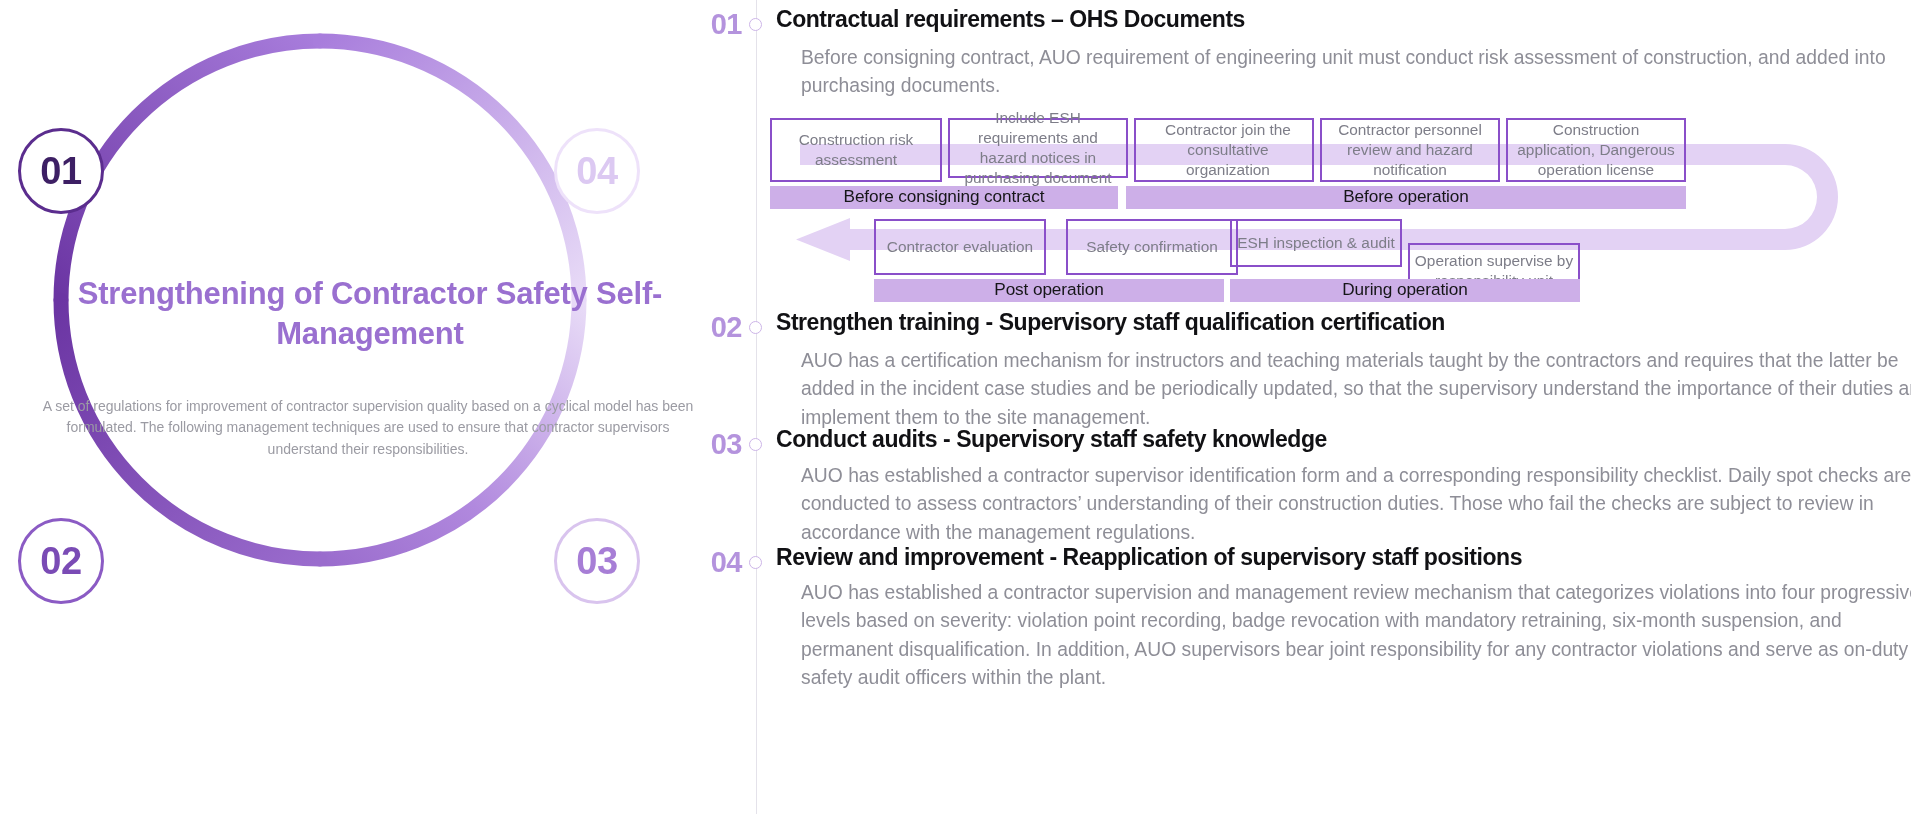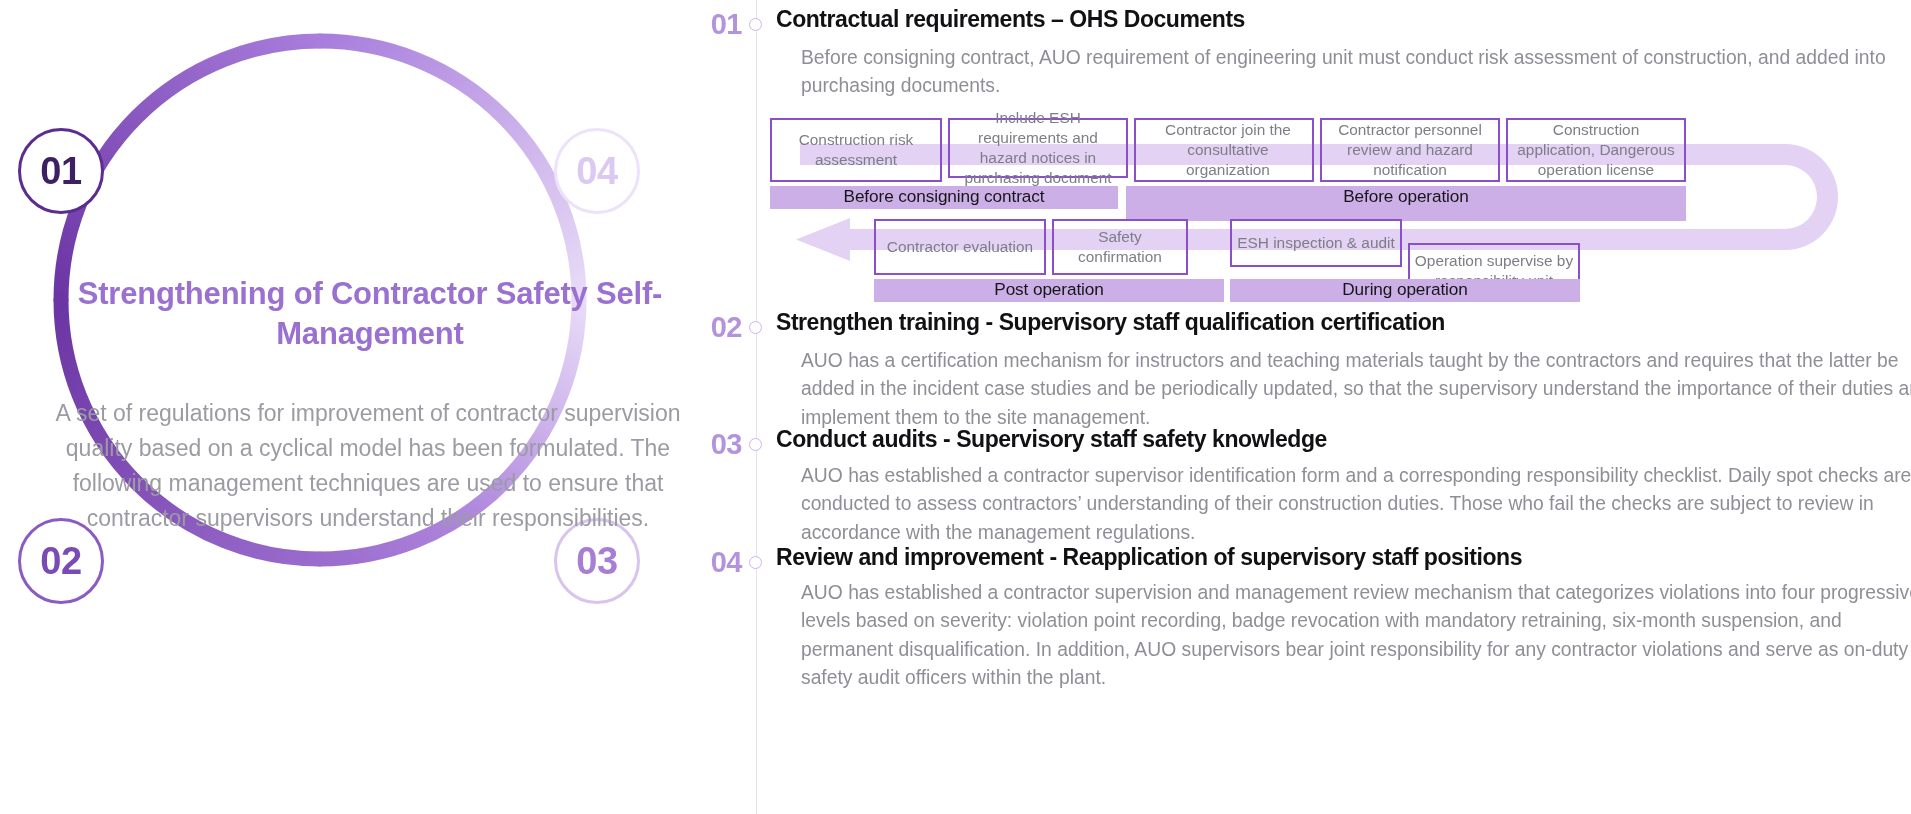--- a/index.html
+++ b/index.html
@@ -52,21 +52,21 @@
     line-height: 1.30;
     color: #9a70d0;
     letter-spacing: -0.2px;
     margin-top: 16px;
   }
   .circle-body {
     position: absolute;
     left: 42px; top: 396px;
     width: 652px;
     text-align: center;
-    font-size: 23px;
+    font-size: 14px;
     line-height: 1.52;
     color: #9b9ba3;
   }
 
   
   .divider {
     position: absolute;
     left: 756px; top: 0;
     width: 1px; height: 814px;
     background: #e4e2ea;
@@ -233,28 +233,28 @@
       <div class="fbox" style="left:736px; top:0px;  width:180px; height:64px;">
         <span>Construction application, Dangerous operation license</span>
       </div>
       <div class="fbox" style="left:550px; top:0px;  width:180px; height:64px;">
         <span>Contractor personnel review and hazard notification</span>
       </div>
 
       <div class="fbar" style="left:0px;   top:68px; width:348px; height:23px;">
         <span>Before consigning contract</span>
       </div>
-      <div class="fbar" style="left:356px; top:68px; width:560px; height:35px;">
+      <div class="fbar" style="left:356px; top:68px; width:560px; height:23px;">
         <span>Before operation</span>
       </div>
 
       <div class="fbox" style="left:104px; top:101px; width:172px; height:56px;">
         <span>Contractor evaluation</span>
       </div>
-      <div class="fbox" style="left:282px; top:101px; width:136px; height:56px;">
+      <div class="fbox" style="left:296px; top:101px; width:172px; height:56px;">
         <span>Safety confirmation</span>
       </div>
       <div class="fbox" style="left:460px; top:101px; width:172px; height:48px;">
         <span>ESH inspection &amp; audit</span>
       </div>
       <div class="fbox" style="left:638px; top:101px; width:172px; height:56px;margin-top:24px;">
         <span>Operation supervise by responsibility unit</span>
       </div>
 
       <div class="fbar" style="left:104px; top:161px; width:350px; height:23px;">

